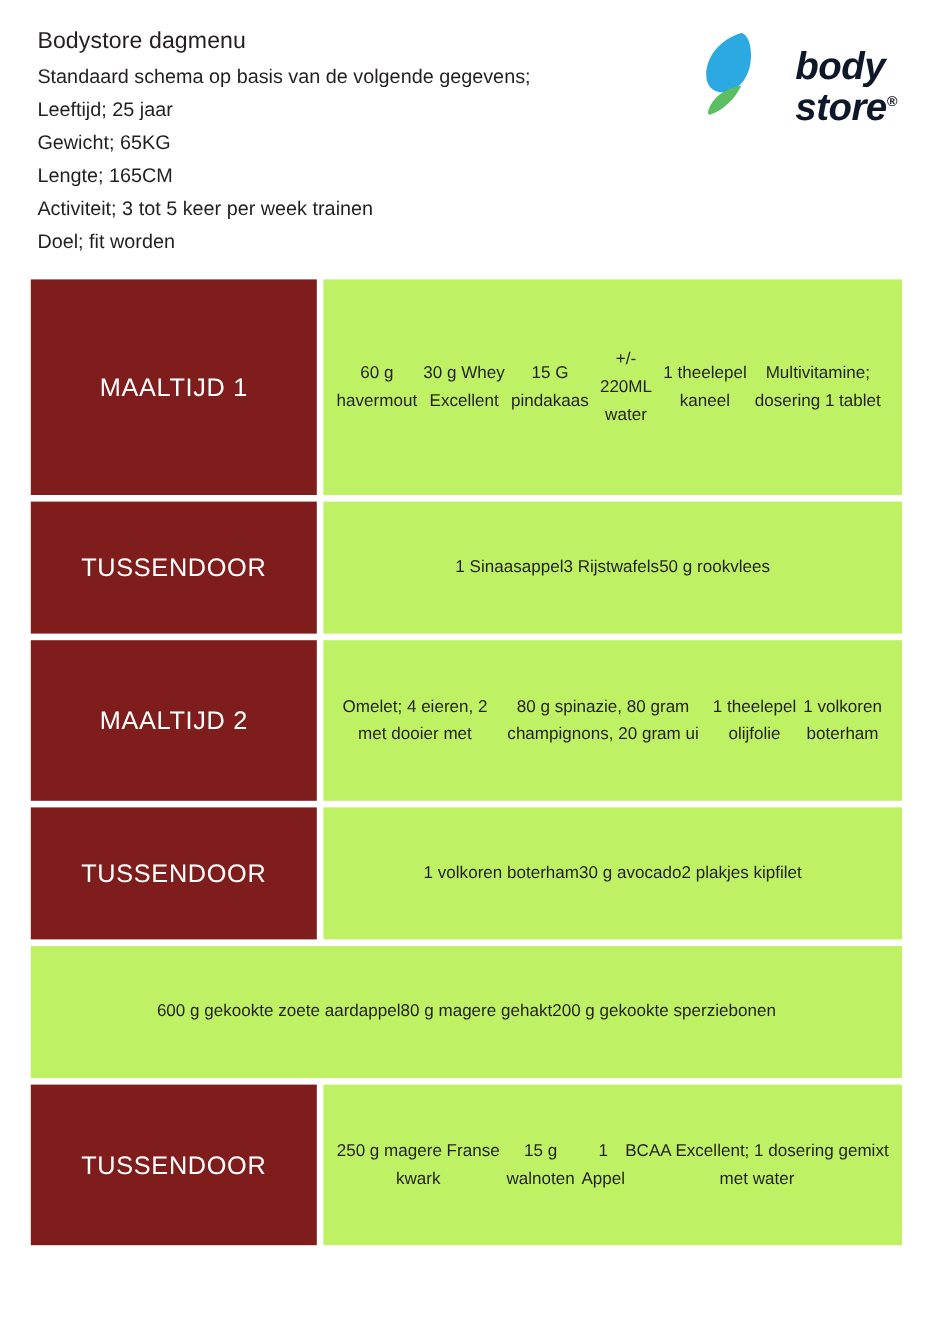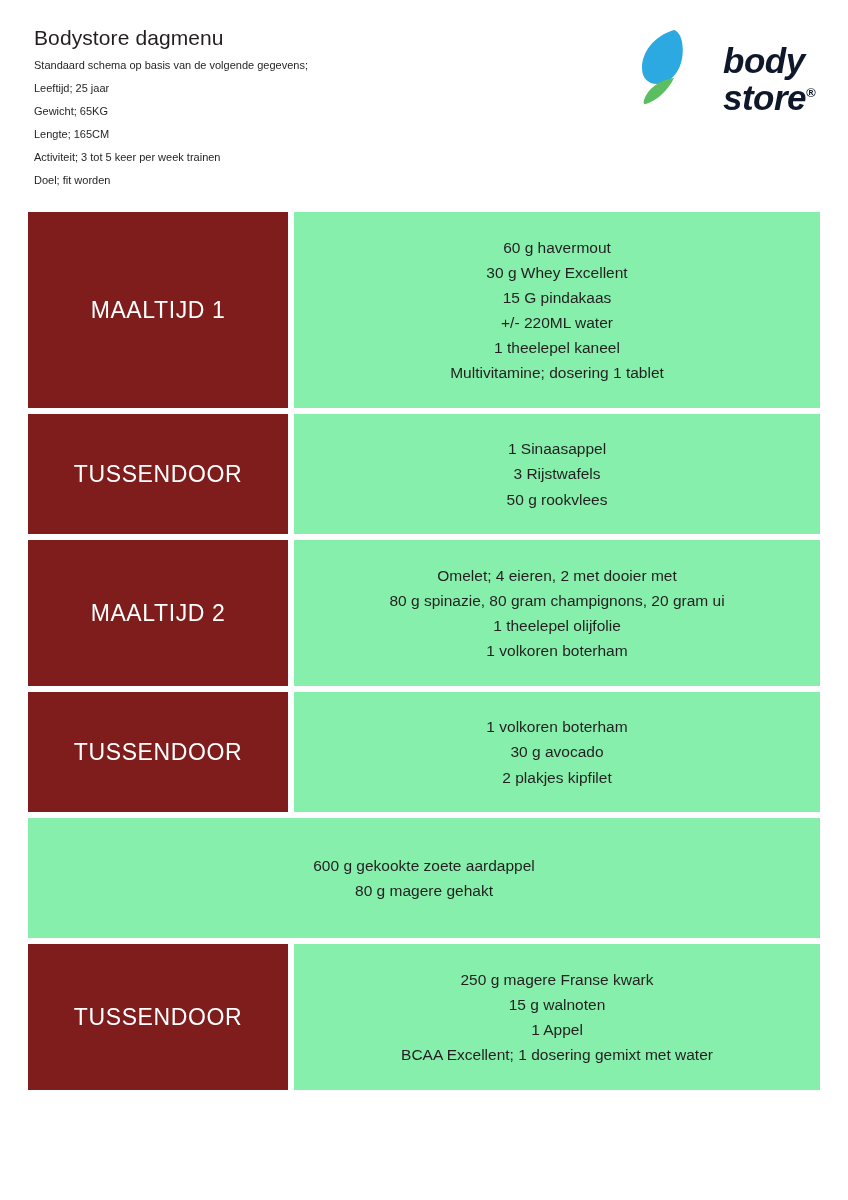--- a/index.html
+++ b/index.html
@@ -31,21 +31,21 @@
     padding-left: 6px;
   }
   .doc-title {
     font-size: 21px;
     font-weight: 400;
     margin: 0 0 10px 0;
     letter-spacing: 0.1px;
     color: #231f20;
   }
   .intro-line {
-    font-size: 11px;
+    font-size: 18px;
     line-height: 1.0;
     margin: 0 0 12px 0;
     color: #231f20;
   }
   .intro-line:last-child { margin-bottom: 0; }
 
   
   .logo {
     position: relative;
     width: 180px;
@@ -96,23 +96,23 @@
     display: flex;
     align-items: center;
     justify-content: center;
     font-size: 23px;
     letter-spacing: 0.6px;
     font-weight: 400;
     text-align: center;
   }
   .meal-items {
     flex: 1 1 auto;
-    background: #86efac;
-    display: flex;
-    flex-direction: column;
+    background: #bef264;
+    display: flex;
+    flex-direction: row;
     align-items: center;
     justify-content: center;
     padding: 10px 12px;
     box-sizing: border-box;
   }
   .meal-item {
     font-size: 15.5px;
     line-height: 1.62;
     text-align: center;
     color: #231f20;
@@ -193,20 +193,21 @@
         <div class="meal-item">1 volkoren boterham</div>
         <div class="meal-item">30 g avocado</div>
         <div class="meal-item">2 plakjes kipfilet</div>
       </div>
     </div>
 
     <div class="meal-row row-h5">
       <div class="meal-items">
         <div class="meal-item">600 g gekookte zoete aardappel</div>
         <div class="meal-item">80 g magere gehakt</div>
+        <div class="meal-item">200 g gekookte sperziebonen</div>
       </div>
     </div>
 
     <div class="meal-row row-h6">
       <div class="meal-label">TUSSENDOOR</div>
       <div class="meal-items">
         <div class="meal-item">250 g magere Franse kwark</div>
         <div class="meal-item">15 g walnoten</div>
         <div class="meal-item">1 Appel</div>
         <div class="meal-item">BCAA Excellent; 1 dosering gemixt met water</div>

